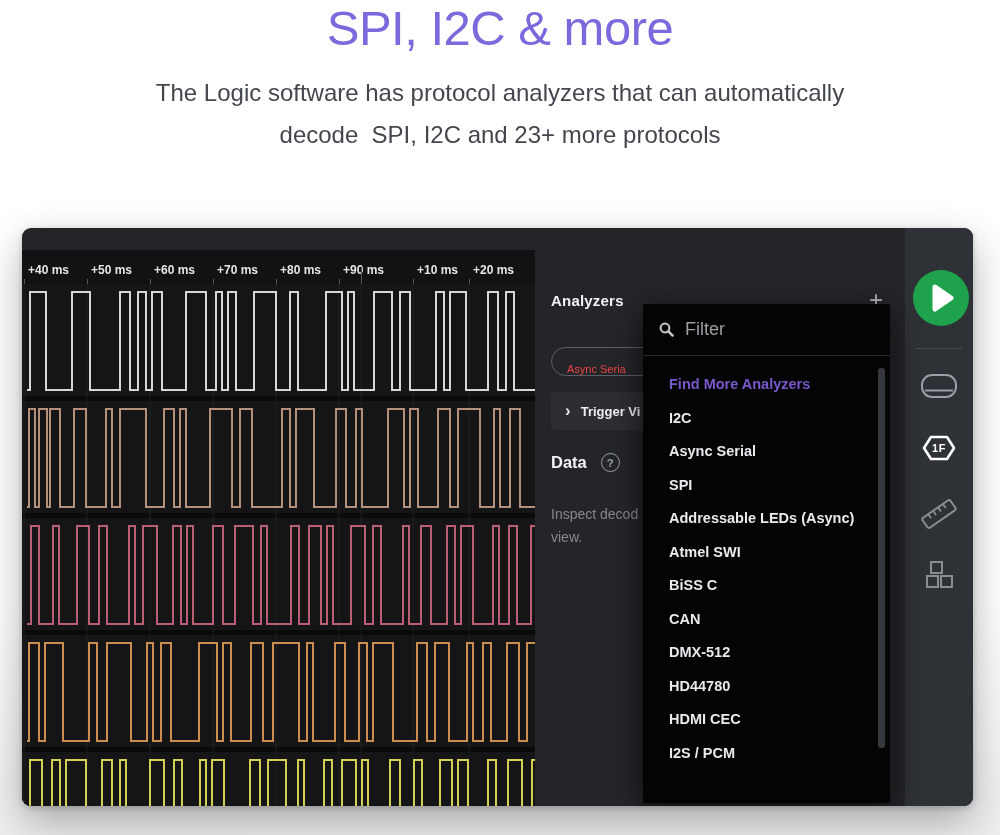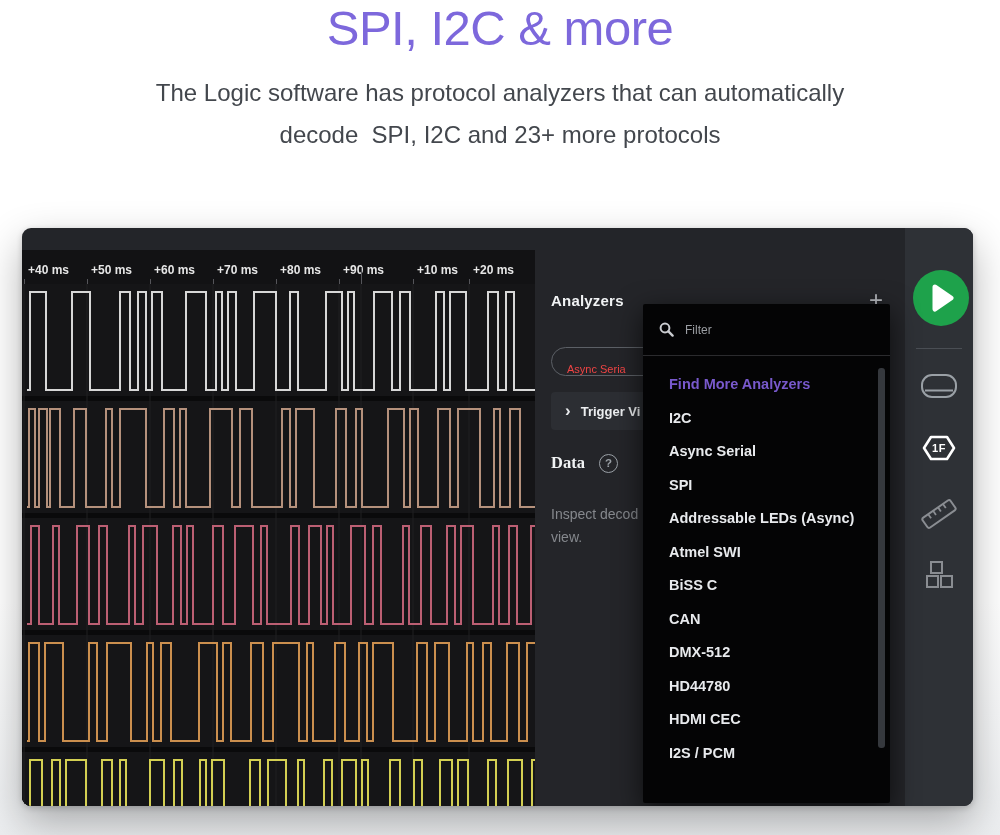--- a/index.html
+++ b/index.html
@@ -64,42 +64,42 @@
     white-space:nowrap; overflow:hidden;
   }
   .trigger-btn {
     position:absolute; left:16px; top:142px; height:38px; width:150px;
     background:#2c2e33; border-radius:4px; display:flex; align-items:center;
     padding-left:14px; color:#eceef0; font-size:13px; font-weight:700;
     white-space:nowrap; overflow:hidden;
   }
   .trigger-chevron { font-size:17px; font-weight:700; margin-right:10px; color:#e8eaed; }
   .data-title-row { position:absolute; left:16px; top:203px; display:flex; align-items:center; }
-  .data-title { font-size:16.5px; font-weight:700; color:#f1f3f4;font-family:Liberation Serif, serif; }
+  .data-title { font-size:16.5px; font-weight:700; color:#f1f3f4; }
   .help-circle {
     margin-left:14px; width:19px; height:19px; border:1.6px solid #9aa0a6; border-radius:50%;
     display:flex; align-items:center; justify-content:center;
     font-size:11.5px; font-weight:700; color:#9aa0a6;
   }
   .data-desc { position:absolute; left:16px; width:160px; font-size:14px; color:#85888d; }
   .desc1 { top:256px; } .desc2 { top:279px; }
 
   
   .dropdown {
     position:absolute; left:621px; top:76px; width:247px; height:499px;
     background:#040405; z-index:5; border-radius:2px;
     box-shadow:0 8px 28px rgba(0,0,0,0.65);
   }
   .filter-row {
     height:52px; display:flex; align-items:center; padding-left:16px;
     border-bottom:1px solid #2b2b2e;
   }
   .filter-input {
     background:transparent; border:none; outline:none; margin-left:11px;
-    font-family:"Liberation Sans", sans-serif; font-size:12px; color:#e4e6e9; width:180px;
+    font-family:"Liberation Sans", sans-serif; font-size:18px; color:#e4e6e9; width:180px;
   }
   .filter-input::placeholder { color:#9b9ea3; }
   .menu-list { padding-top:12px; }
   .menu-item {
     height:33.5px; line-height:33.5px; padding-left:26px; font-size:14.5px;
     font-weight:700; color:#e8eaed; white-space:nowrap; cursor:default;
   }
   .menu-item.accent { color:#7859CC; }
   .dd-scrollthumb {
     position:absolute; right:5px; top:64px; width:7px; height:380px;

